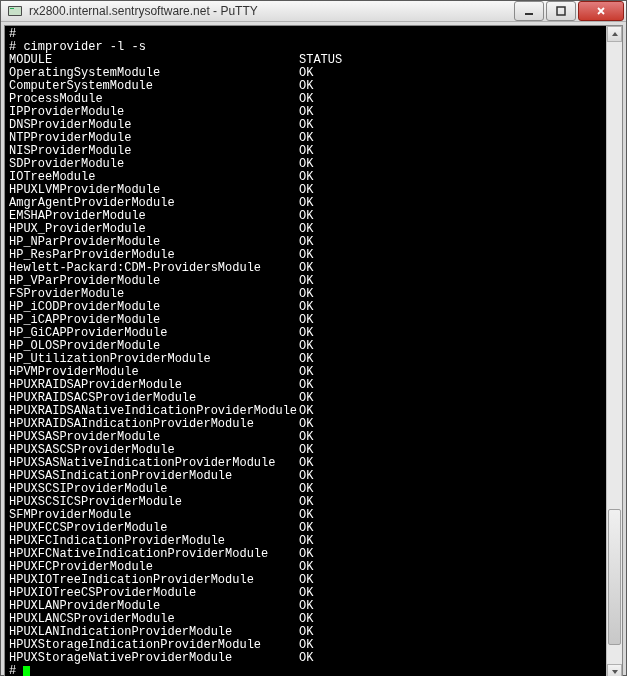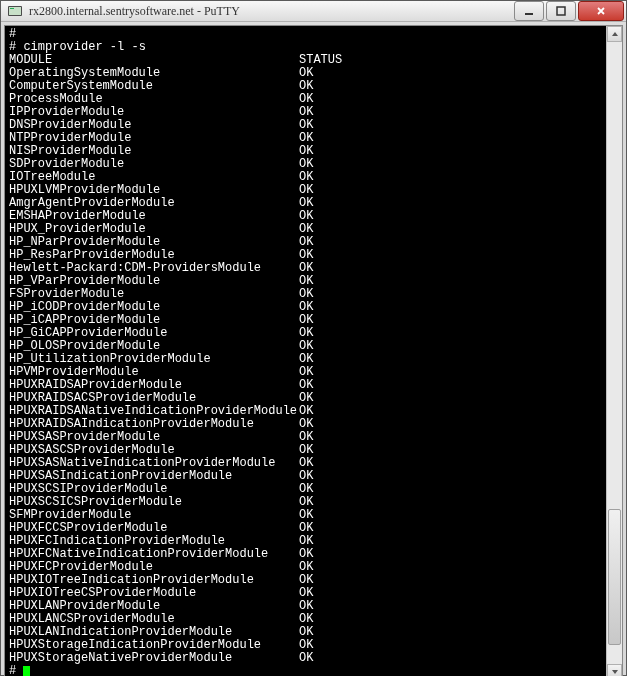--- a/index.html
+++ b/index.html
@@ -33,21 +33,20 @@
     display: inline-flex;
     align-items: center; justify-content: center;
   }
   .title-text {
     font-size: 12px;
     color: #333;
     flex: 1;
     white-space: nowrap;
     overflow: hidden;
     text-overflow: ellipsis;
-    font-family: Liberation Serif, serif;
   }
   .win-controls { display: flex; gap: 0; }
   .win-btn {
     width: 30px; height: 20px;
     border: 1px solid #8a8a8a;
     background: linear-gradient(to bottom, #f6f6f6, #d9d9d9);
     border-radius: 3px;
     margin-left: 2px;
     display: flex; align-items: center; justify-content: center;
     font-size: 10px;

